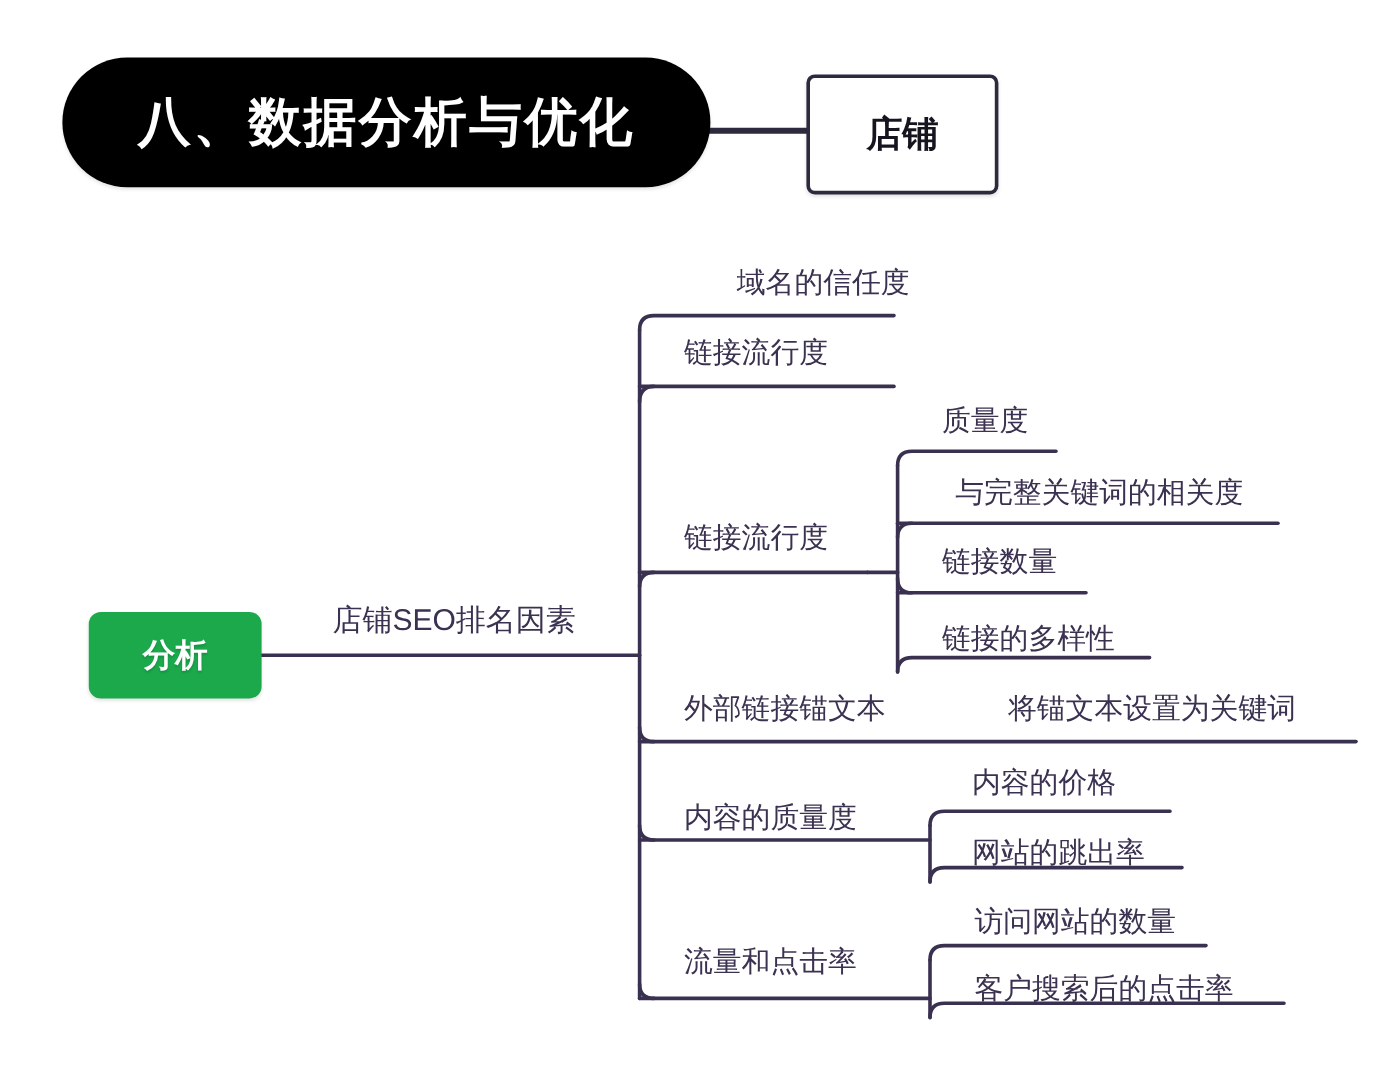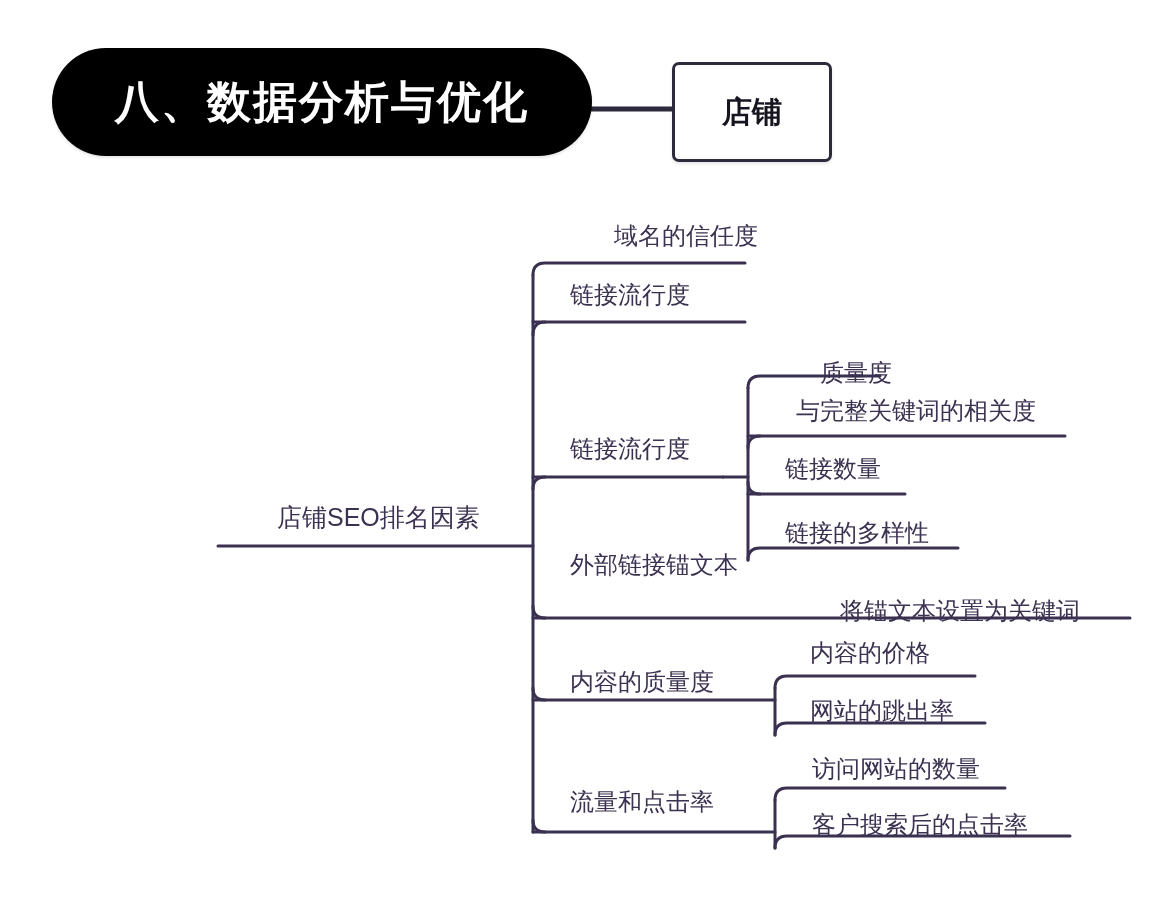--- a/index.html
+++ b/index.html
@@ -166,44 +166,47 @@
   </svg>
 
   <div class="header-pill">
     <span class="header-pill-text">八、数据分析与优化</span>
   </div>
 
   <div class="shop-box">
     <span class="shop-box-text">店铺</span>
   </div>
 
+  <div class="root-box">
+    <span class="root-box-text">分析</span>
+  </div>
 
   <span class="node-label lvl1" style="left:277px; top:505px;">店铺SEO排名因素</span>
 
   <span class="node-label lvl2" style="left:570px; top:224px;margin-left:44px;">域名的信任度</span>
 
   <span class="node-label lvl2" style="left:570px; top:283px;">链接流行度</span>
 
   <span class="node-label lvl2" style="left:570px; top:437px;">链接流行度</span>
 
-  <span class="node-label lvl2" style="left:570px; top:553px;text-align:center;">外部链接锚文本</span>
+  <span class="node-label lvl2" style="left:570px; top:579px;text-align:center;">外部链接锚文本</span>
 
   <span class="node-label lvl2" style="left:570px; top:670px;text-align:right;">内容的质量度</span>
 
   <span class="node-label lvl2" style="left:570px; top:790px;">流量和点击率</span>
 
-  <span class="node-label lvl3" style="left:820px; top:339px;margin-top:22px;">质量度</span>
+  <span class="node-label lvl3" style="left:785px; top:339px;">质量度</span>
 
   <span class="node-label lvl3" style="left:796px; top:399px;">与完整关键词的相关度</span>
 
   <span class="node-label lvl3" style="left:785px; top:457px;">链接数量</span>
 
   <span class="node-label lvl3" style="left:785px; top:521px;">链接的多样性</span>
 
-  <span class="node-label lvl3" style="left:840px; top:599px;font-family:Liberation Serif, serif;">将锚文本设置为关键词</span>
+  <span class="node-label lvl3" style="left:840px; top:579px;font-family:Liberation Serif, serif;">将锚文本设置为关键词</span>
 
   <span class="node-label lvl3" style="left:810px; top:641px;text-align:right;">内容的价格</span>
 
   <span class="node-label lvl3" style="left:810px; top:699px;">网站的跳出率</span>
 
   <span class="node-label lvl3" style="left:812px; top:757px;">访问网站的数量</span>
 
   <span class="node-label lvl3" style="left:812px; top:813px;">客户搜索后的点击率</span>
 
 </div>

